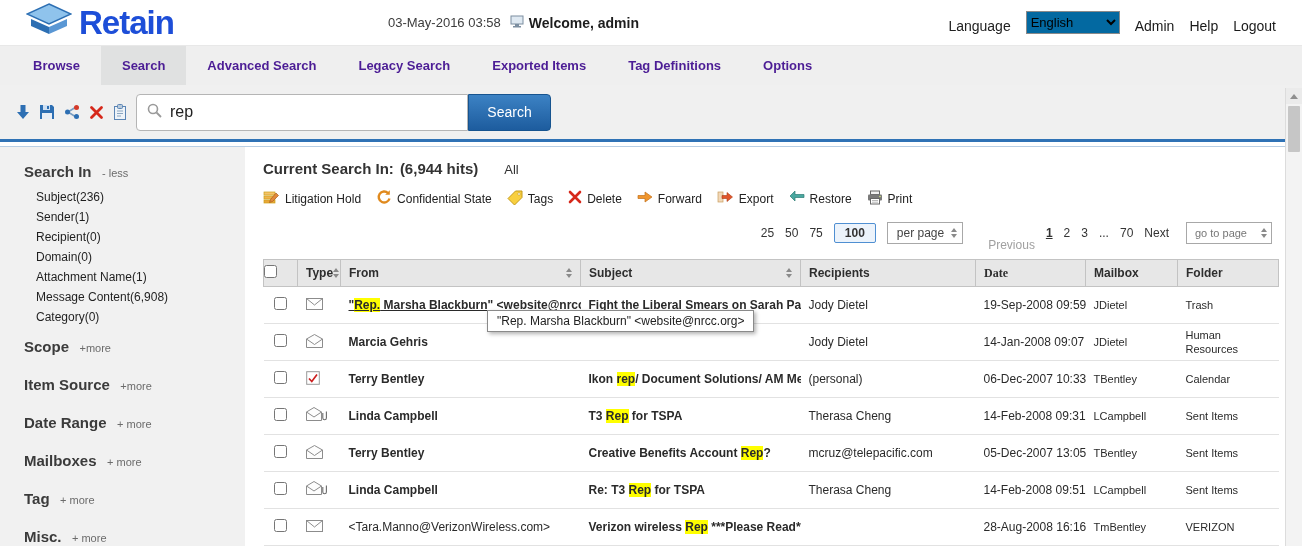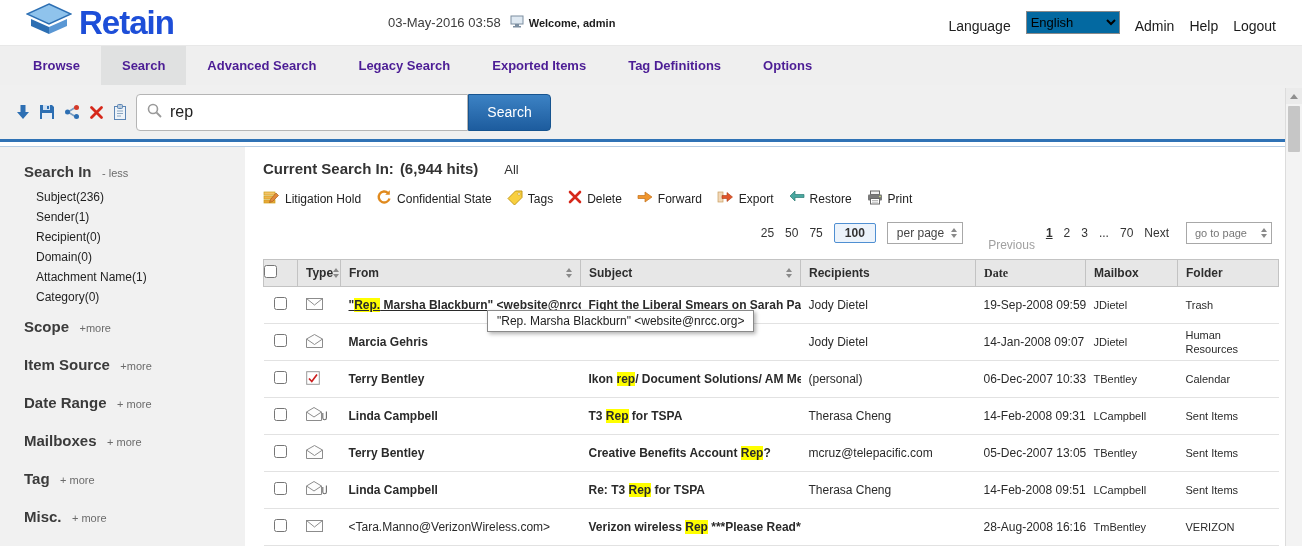--- a/index.html
+++ b/index.html
@@ -5,21 +5,21 @@
   * { margin:0; padding:0; }
   body { background:#ddd; font-family:"Liberation Sans", sans-serif; }
   .page { width:1302px; height:546px; position:relative; overflow:hidden; background:#fff; color:#222; }
 
   
   .topbar { height:45px; display:flex; align-items:center; padding:0 26px; box-sizing:border-box; background:#fff; position:relative; }
   .logo { display:flex; align-items:center; gap:7px; cursor:pointer; }
   .logo-text { font-size:33px; font-weight:bold; color:#1d4ed8; letter-spacing:-1px; line-height:1; }
   .top-center { position:absolute; left:388px; top:0; height:45px; display:flex; align-items:center; gap:9px; font-size:13px; color:#3c3c3c; }
   .welcome-wrap { display:flex; align-items:center; gap:5px; }
-  .welcome-wrap b { font-size:11px; color:#1d1d1d;text-align:center; }
+  .welcome-wrap b { font-size:14px; color:#1d1d1d;text-align:center; }
   .top-right { margin-left:auto; display:flex; align-items:flex-end; gap:15px; font-size:14px; }
   .lang-select { font-size:13px; height:23px; width:94px; border:1px solid #8a8a8a; font-family:inherit; background:#0369a1; }
   .top-link { color:#1a1a1a; text-decoration:none; cursor:pointer; }
 
   
   .tabs { height:40px; background:#efefef; display:flex; padding-left:12px; box-sizing:border-box; border-top:1px solid #e8e8e8; }
   .tab { padding:0 21px; display:flex; align-items:center; font-size:13px; font-weight:bold; color:#4c1d95; cursor:pointer; }
   .tab.active { background:#e0e1e1; }
 
   
@@ -188,20 +188,21 @@
     <aside class="sidebar">
       <div class="sb-block">
         <span class="sb-title">Search In</span>
         <span class="sb-toggle">- less</span>
         <div class="sb-items">
           <span class="sb-item">Subject(236)</span>
           <span class="sb-item">Sender(1)</span>
           <span class="sb-item">Recipient(0)</span>
           <span class="sb-item">Domain(0)</span>
           <span class="sb-item">Attachment Name(1)</span>
+          <span class="sb-item">Message Content(6,908)</span>
           <span class="sb-item">Category(0)</span>
         </div>
       </div>
       <div class="sb-block section">
         <span class="sb-title">Scope</span>
         <span class="sb-toggle">+more</span>
       </div>
       <div class="sb-block section">
         <span class="sb-title">Item Source</span>
         <span class="sb-toggle">+more</span>

